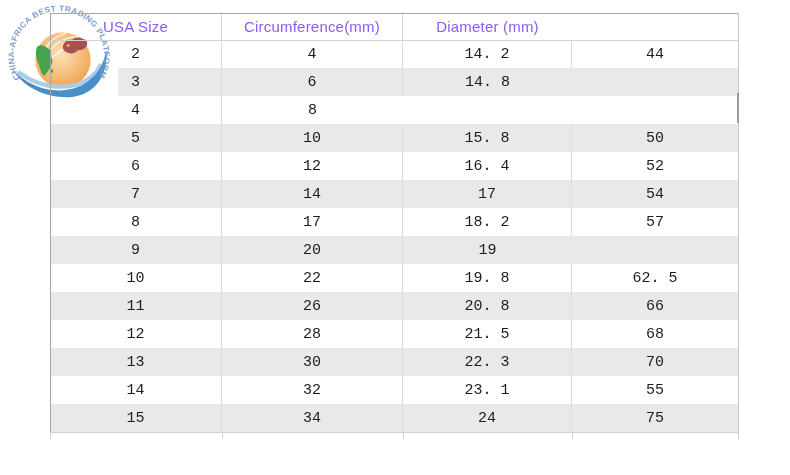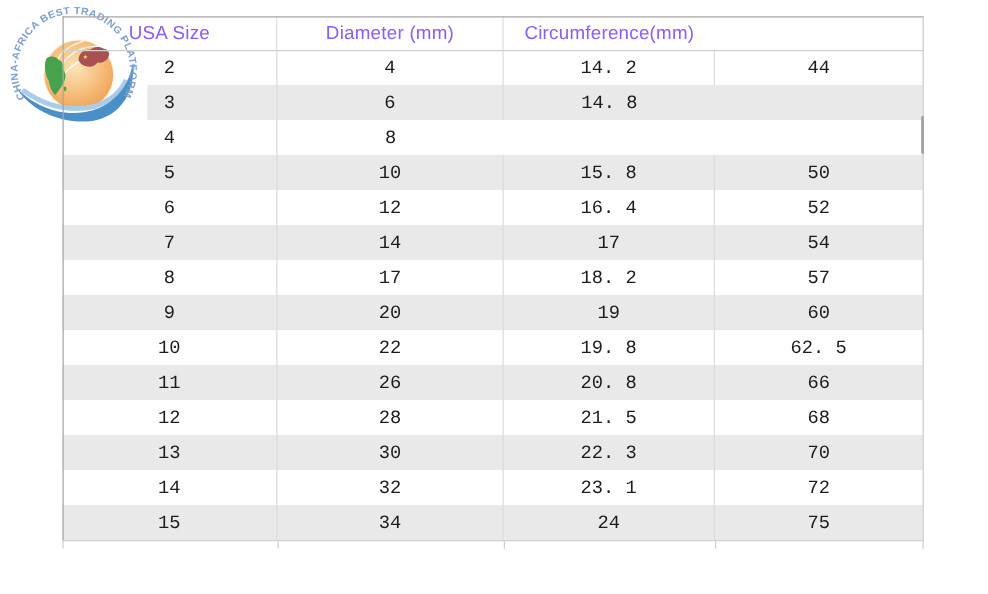--- a/index.html
+++ b/index.html
@@ -36,22 +36,22 @@
   .logo{position:absolute;left:6px;top:4px;width:112px;height:100px;z-index:2;}
 </style>
 </head>
 <body>
 
 <div class="stage">
 
   <div class="size-table">
     <div class="thead">
       <div class="th">USA Size</div>
+      <div class="th">Circumference(mm)</div>
       <div class="th">Diameter (mm)</div>
-      <div class="th">Circumference(mm)</div>
     </div>
     <div class="tbody">
         <div class="tr">
           <div class="td">2</div>
           <div class="td">4</div>
           <div class="td">14. 2</div>
           <div class="td">44</div>
         </div>
         <div class="tr">
           <div class="td">3</div>
@@ -83,21 +83,20 @@
         <div class="tr">
           <div class="td">8</div>
           <div class="td">17</div>
           <div class="td">18. 2</div>
           <div class="td">57</div>
         </div>
         <div class="tr">
           <div class="td">9</div>
           <div class="td">20</div>
           <div class="td">19</div>
-          <div class="td">60</div>
         </div>
         <div class="tr">
           <div class="td">10</div>
           <div class="td">22</div>
           <div class="td">19. 8</div>
           <div class="td">62. 5</div>
         </div>
         <div class="tr">
           <div class="td">11</div>
           <div class="td">26</div>
@@ -113,21 +112,21 @@
         <div class="tr">
           <div class="td">13</div>
           <div class="td">30</div>
           <div class="td">22. 3</div>
           <div class="td">70</div>
         </div>
         <div class="tr">
           <div class="td">14</div>
           <div class="td">32</div>
           <div class="td">23. 1</div>
-          <div class="td">72</div>
+          <div class="td">55</div>
         </div>
         <div class="tr">
           <div class="td">15</div>
           <div class="td">34</div>
           <div class="td">24</div>
           <div class="td">75</div>
         </div>
       </div>
   </div>
 

